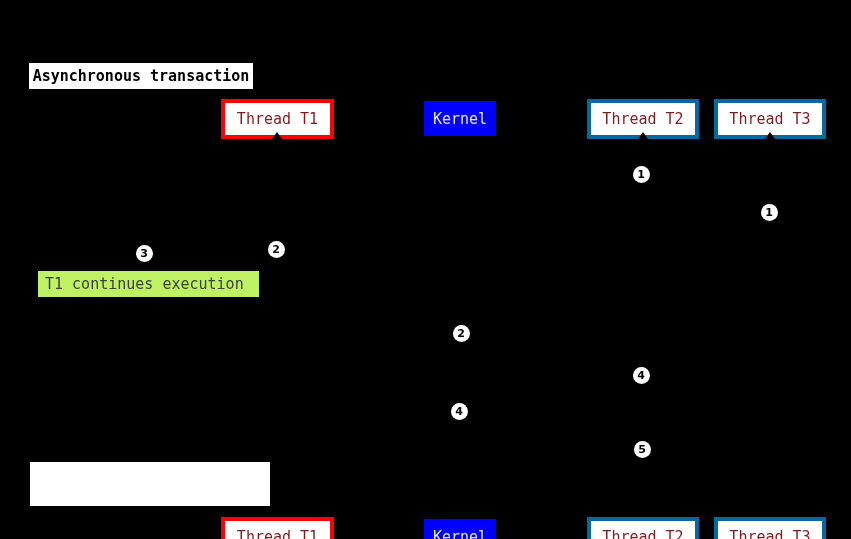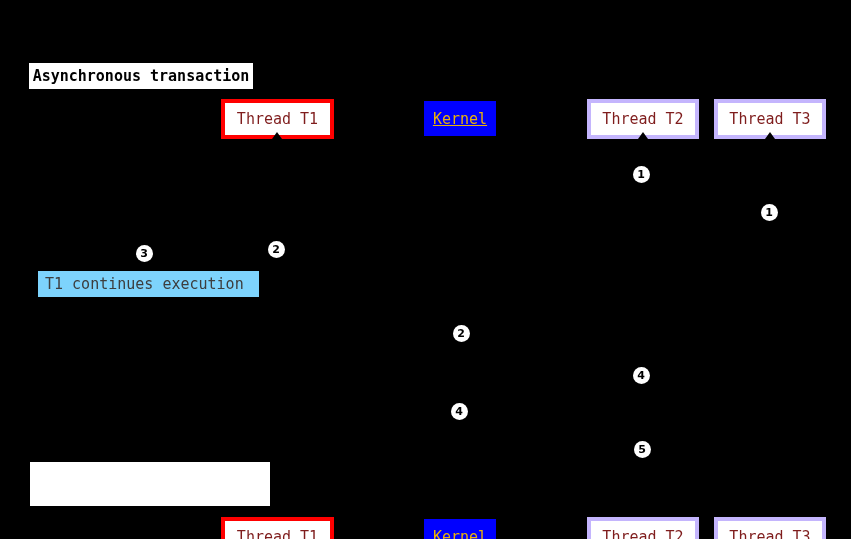--- a/index.html
+++ b/index.html
@@ -29,22 +29,22 @@
   }
 
   .actor {
     background: #ffffff;
     color: #7f1d1d;
     font-size: 15px;
     display: flex; align-items: center; justify-content: center;
     white-space: nowrap;
   }
   .actor.red-border  { border: 4px solid #ff0000; }
-  .actor.blue-border { border: 4px solid #c4b5fd; }
-  .actor.kernel      { background: #0000ff; color: #eab308; border: none; text-decoration: underline; }
+  .actor.blue-border { border: 4px solid #0369a1; }
+  .actor.kernel      { background: #0000ff; color: #e5e5e5; border: none; }
 
   
   .t1-top     { left: 221px; top: 63px;  width: 113px; height: 40px; }
   .kernel-top { left: 424px; top: 65px;  width: 72px;  height: 35px; }
   .t2-top     { left: 587px; top: 63px;  width: 112px; height: 40px; }
   .t3-top     { left: 714px; top: 63px;  width: 112px; height: 40px; }
   .t1-bot     { left: 221px; top: 481px; width: 113px; height: 39px; }
   .kernel-bot { left: 424px; top: 483px; width: 72px;  height: 35px; }
   .t2-bot     { left: 587px; top: 481px; width: 112px; height: 39px; }
   .t3-bot     { left: 714px; top: 481px; width: 112px; height: 39px; }
@@ -56,21 +56,21 @@
     background: #ffffff;
     color: #000000;
     font-family: "DejaVu Sans", "Liberation Sans", sans-serif;
     font-weight: bold;
     font-size: 11px;
     display: flex; align-items: center; justify-content: center;
   }
 
   .note {
     left: 38px; top: 235px; width: 221px; height: 26px;
-    background: #7dd3fc;
+    background: #bef264;
     color: #3d3d3d;
     font-size: 15px;
     display: flex; align-items: center;
     padding-left: 7px;
     white-space: nowrap;
   }
 
   .blank-note {
     left: 30px; top: 426px; width: 240px; height: 44px;
     background: #ffffff;

